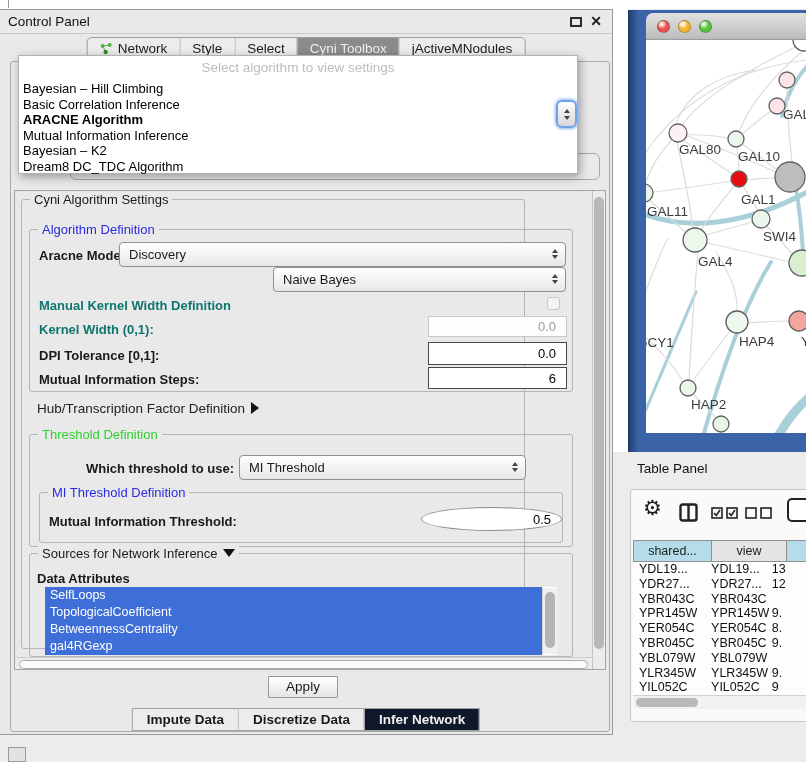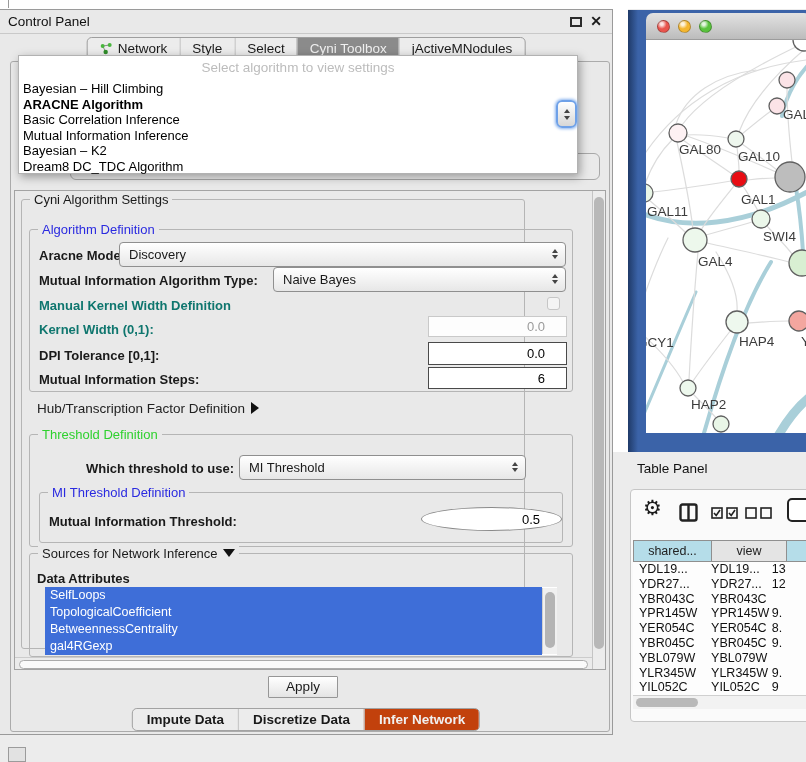--- a/index.html
+++ b/index.html
@@ -53,44 +53,44 @@
 
   .combo{position:absolute;height:25px;border:1px solid #8f8f8f;border-radius:4px;
          background:linear-gradient(#ffffff,#e7e7e7);padding-left:9px;line-height:23px;font-size:13px}
   .spin{position:absolute;right:7px;top:6px;display:flex;flex-direction:column;align-items:center;gap:2px}
   .tri-up{width:0;height:0;border-left:3.5px solid transparent;border-right:3.5px solid transparent;border-bottom:4.5px solid #444}
   .tri-down{width:0;height:0;border-left:3.5px solid transparent;border-right:3.5px solid transparent;border-top:4.5px solid #444}
   .tri-right{display:inline-block;width:0;height:0;border-top:6px solid transparent;border-bottom:6px solid transparent;border-left:8px solid #111;vertical-align:-1px;margin-left:6px}
   .tri-dn{display:inline-block;width:0;height:0;border-left:6px solid transparent;border-right:6px solid transparent;border-top:8px solid #111;vertical-align:1px;margin-left:5px}
 
   .field{position:absolute;border:1px solid #4a4a4a;background:#fff;font-size:13px;text-align:right;
-         padding-right:21px;font-family:"Liberation Sans",sans-serif;color:#000}
+         padding-right:10px;font-family:"Liberation Sans",sans-serif;color:#000}
   .field.light{border:1px solid #8a8a8a}
   .field.dis{border:1px solid #c9c9c9;color:#9b9b9b;background:#fdfdfd}
   .chk{position:absolute;width:13px;height:13px;border:1px solid #c6c6c6;border-radius:3px;background:#f4f4f4}
 
   #attr-label{position:absolute;font-weight:bold;font-size:13px}
   #attr-list{position:absolute;background:#fff;overflow:hidden}
   .attr-item{height:17px;line-height:17px;padding-left:5px;font-size:12.5px;background:#3e6ed8;color:#fff;width:497px}
   #attr-sb-track{position:absolute;right:0;top:1px;width:15px;height:66px;background:#f0f0f0;border-left:1px solid #cfcfcf}
   #attr-sb-thumb{position:absolute;right:2px;top:4px;width:10px;height:56px;background:#b4b4b4;border-radius:5px}
 
   #vs-track{left:577px;top:0;width:15px;height:480px;background:#ececec;border-left:1px solid #c4c4c4}
   #vs-thumb{left:579px;top:6px;width:10px;height:452px;background:#b8b8b8;border-radius:5px}
   #hs-track{left:0;top:466px;width:577px;height:14px;background:#ebebeb;border-top:1px solid #cccccc}
   #hs-thumb{left:4px;top:469px;width:569px;height:9px;background:#fafafa;border:1px solid #ababab;border-radius:5px}
 
   #apply-btn{left:268px;top:666px;width:70px;height:22px;border:1px solid #969696;border-radius:1px;
              background:linear-gradient(#ffffff,#e4e4e4);text-align:center;line-height:20px;font-size:13.5px}
 
   #bottom-tabs{top:698px;left:50%;transform:translateX(-50%);display:flex;border:1px solid #a2a2a2;
-               border-radius:5px;background:#ececec;overflow:hidden;white-space:nowrap}
+               border-radius:0;background:#ececec;overflow:hidden;white-space:nowrap}
   .btab{padding:3px 14px;font-size:13.5px;font-weight:bold;border-left:1px solid #c2c2c2}
   .btab:first-child{border-left:none}
-  .btab.selected{background:#c2410c;color:#f0f0f0}
+  .btab.selected{background:#0f172a;color:#f0f0f0}
 
   
   #right-gap{left:613px;top:9px;width:15px;height:443px;background:#ffffff}
   #blue-bg{left:628px;top:10px;width:178px;height:442px;background:#3b63a8}
   #blue-edge{left:628px;top:10px;width:10px;height:442px;background:linear-gradient(90deg,#1f3a68,#3b63a8)}
   #mac-window{left:646px;top:13px;width:165px;height:420px}
   #mac-titlebar{height:27px;background:linear-gradient(#e2e2e2,#bcbcbc);border-radius:7px 7px 0 0;
                 border-bottom:1px solid #9c9c9c;display:flex;align-items:center;padding-left:11px;gap:8px}
   .light{width:13px;height:13px;border-radius:50%;border:1px solid rgba(0,0,0,.28)}
   #net-canvas{height:393px;background:#fff;overflow:hidden}
@@ -162,22 +162,22 @@
     </div>
 
     <div class="abs" id="content-frame"></div>
 
     <div class="abs" id="hidden-combo"></div>
 
     <div class="abs" id="algo-popup">
       <div id="algo-prompt">Select algorithm to view settings</div>
       <div id="algo-items">
           <div class="dd-item">Bayesian – Hill Climbing</div>
+          <div class="dd-item">Basic Correlation Inference</div>
           <div class="dd-item selected">ARACNE Algorithm</div>
-          <div class="dd-item">Basic Correlation Inference</div>
           <div class="dd-item">Mutual Information Inference</div>
           <div class="dd-item">Bayesian – K2</div>
           <div class="dd-item">Dream8 DC_TDC Algorithm</div>
         </div>
     </div>
     <div class="abs" id="focus-spinner">
       <span class="tri-up"></span>
       <span class="tri-down"></span>
     </div>
 
@@ -193,21 +193,20 @@
 
       <span class="lbl" style="left:24px;top:57px">Aracne Mode:</span>
       <div class="combo" style="left:104px;top:51px;width:447px">
         <span>Discovery</span>
         <span class="spin">
             <span class="tri-up"></span>
             <span class="tri-down"></span>
           </span>
       </div>
 
-      <span class="lbl" style="left:24px;top:82px">Mutual Information Algorithm Type:</span>
       <div class="combo" style="left:258px;top:76px;width:293px">
         <span>Naive Bayes</span>
         <span class="spin">
             <span class="tri-up"></span>
             <span class="tri-down"></span>
           </span>
       </div>
 
       <span class="lbl dis" style="left:24px;top:107px">Manual Kernel Width Definition</span>
       <span class="chk" style="left:532px;top:106px"></span>

